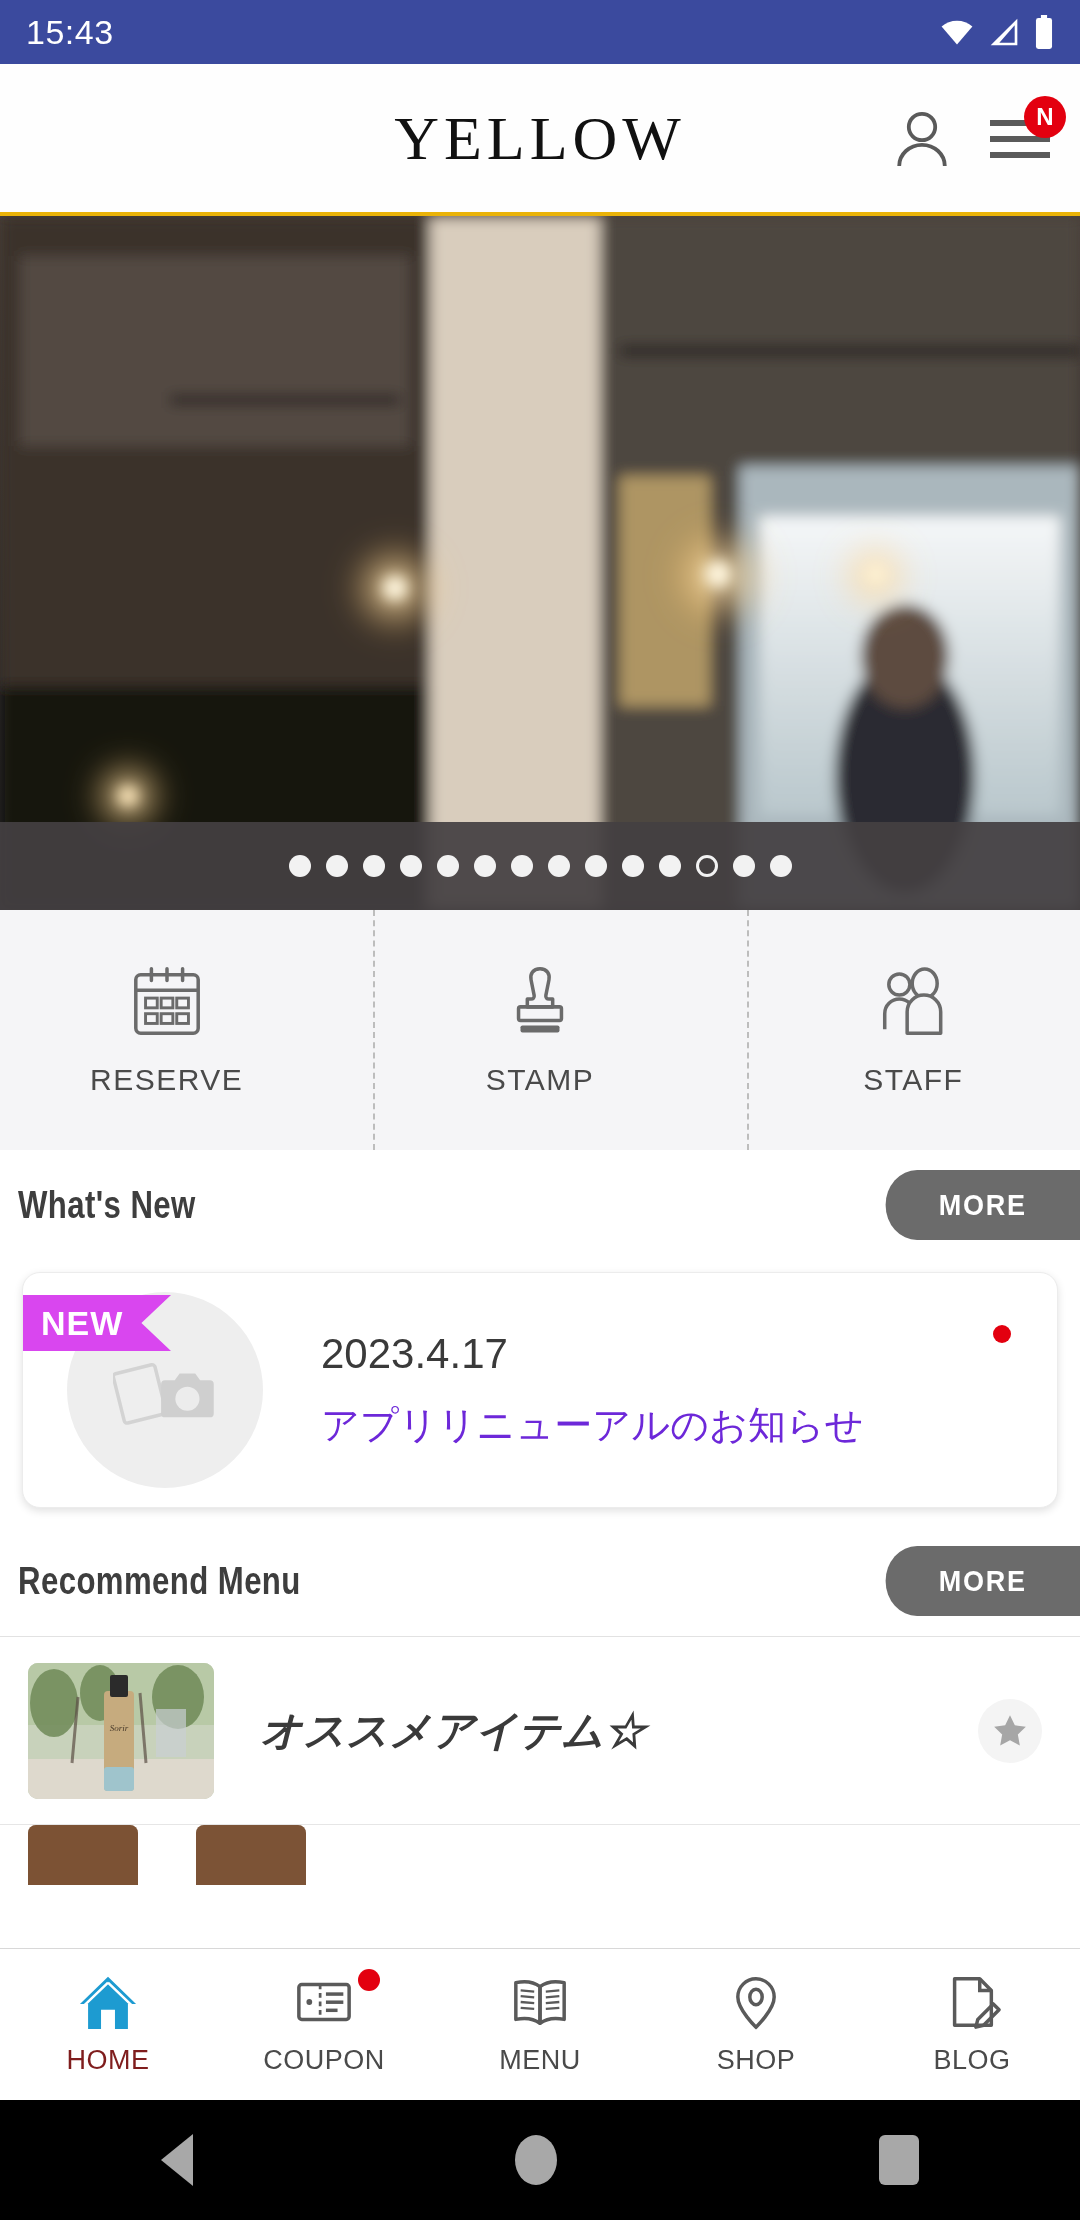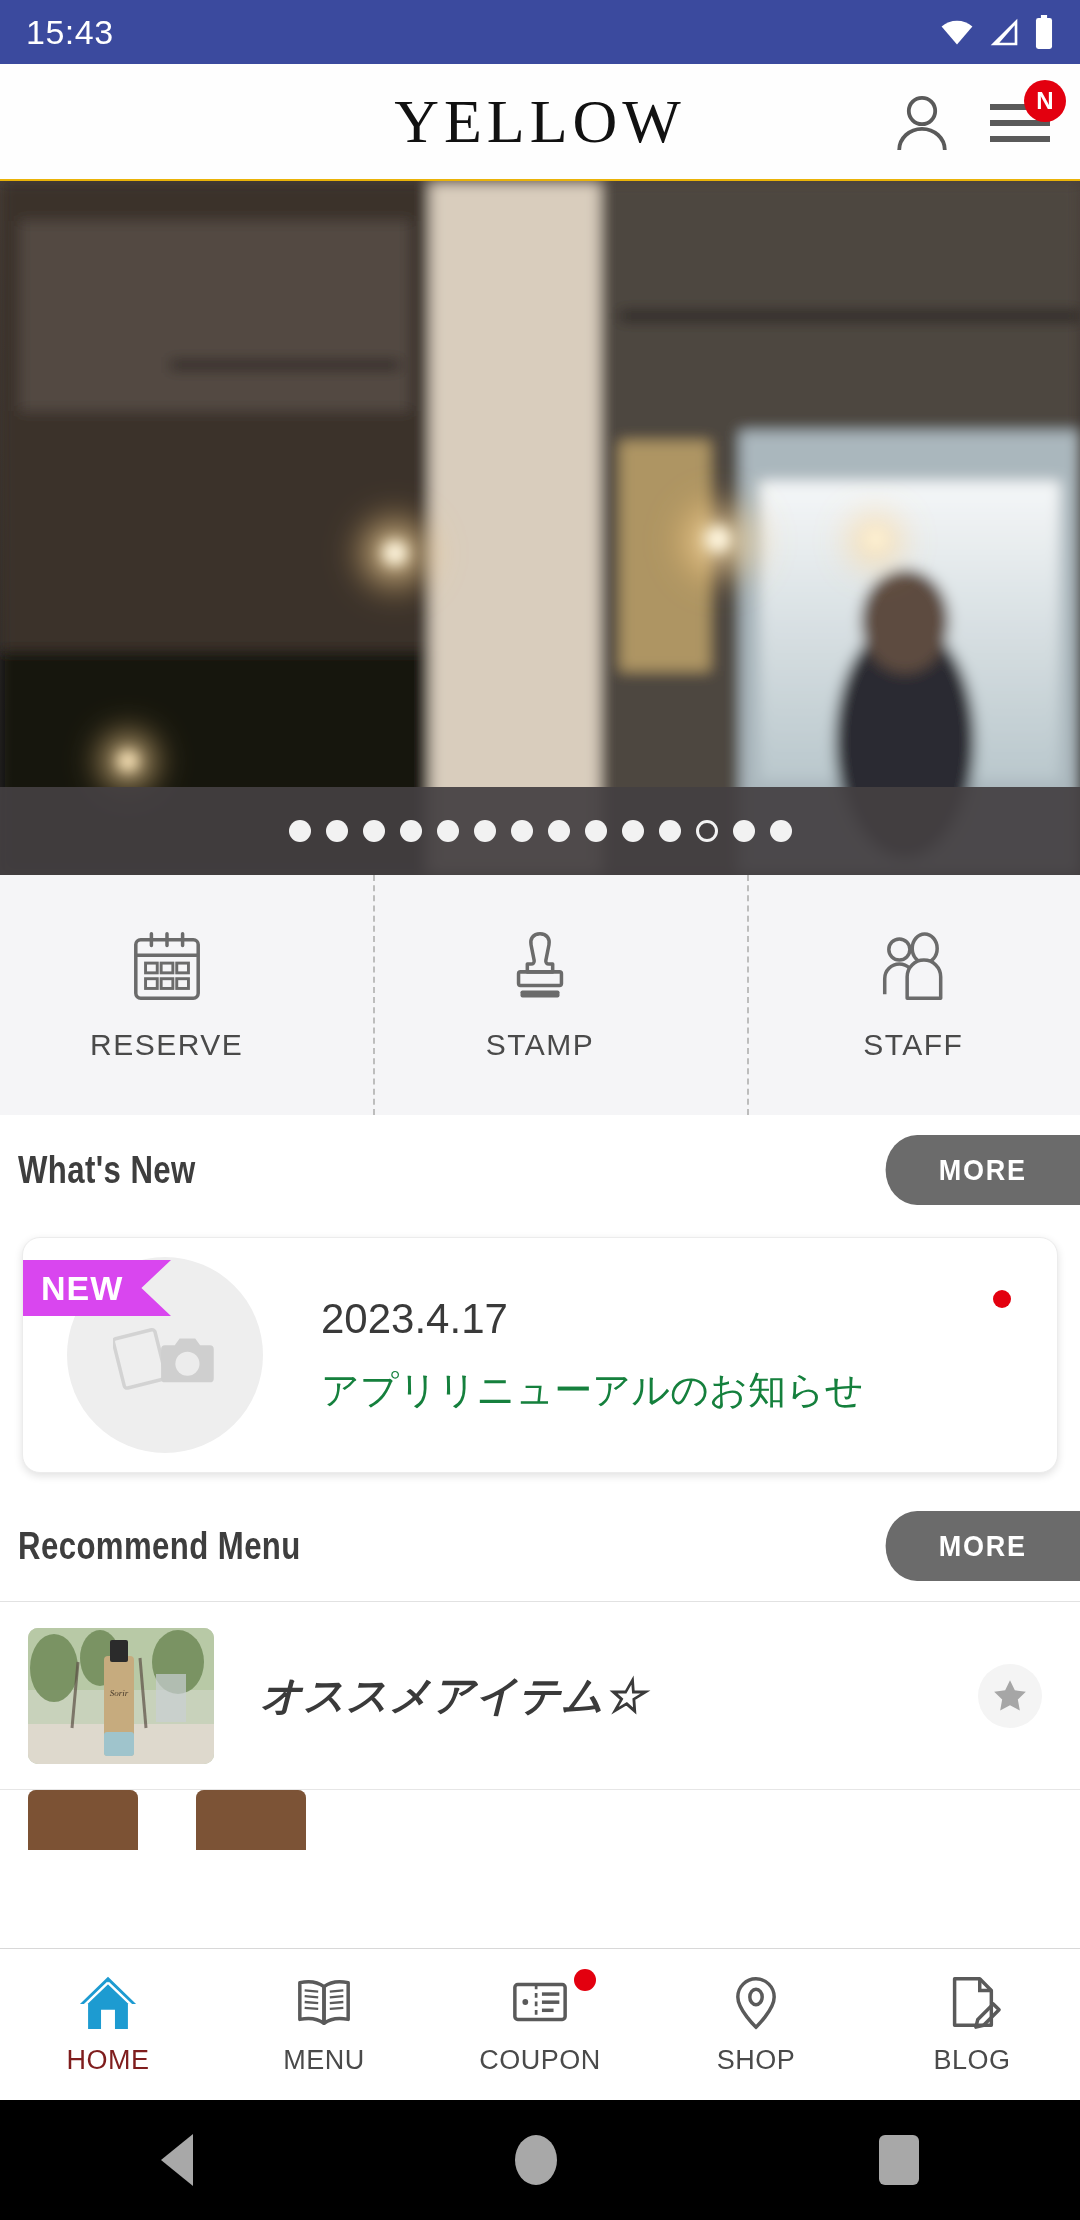--- a/index.html
+++ b/index.html
@@ -14,23 +14,23 @@
   .statusbar {
     height:64px; background:#3b4a9e; color:#fff;
     display:flex; align-items:center; justify-content:space-between;
     padding:0 26px;
   }
   .status-time { font-size:34px; letter-spacing:.5px; }
   .status-icons { display:flex; align-items:center; gap:14px; }
 
   
   .appheader {
-    height:117px; background:#fefefe;
+    height:152px; background:#fefefe;
     display:flex; align-items:center; position:relative;
-    border-bottom:2px solid #eab308;
+    border-bottom:4px solid #eab308;
   }
   .brand {
     position:absolute; left:0; right:0; text-align:center;
     font-family:"Liberation Serif", serif;
     font-size:62px; letter-spacing:5px; color:#111;
   }
   .header-actions {
     position:absolute; right:30px; display:flex; align-items:center; gap:40px;
   }
   .icon-btn { position:relative; display:flex; align-items:center; justify-content:center; }
@@ -97,21 +97,21 @@
   }
   .news-ribbon {
     position:absolute; left:0; top:22px; height:56px; width:148px;
     background:#d946ef; color:#fff; font-size:34px; font-weight:bold;
     display:flex; align-items:center; padding-left:18px; letter-spacing:1px;
     clip-path:polygon(0 0, 100% 0, 80% 50%, 100% 100%, 0 100%);
     z-index:3;
   }
   .news-body { margin-left:58px; display:flex; flex-direction:column; gap:22px; }
   .news-date { font-size:42px; color:#3a3a3a; }
-  .news-title { font-size:38px; color:#15803d; }
+  .news-title { font-size:38px; color:#6d28d9; }
   .news-dot {
     position:absolute; right:46px; top:52px;
     width:18px; height:18px; border-radius:50%; background:#e3000f;
   }
 
   
   .menu-list { background:#fff; border-top:1px solid #e2e2e2; }
   .menu-row {
     height:188px; display:flex; align-items:center;
     padding:0 28px; border-bottom:1px solid #e6e6e6; position:relative;font-style:italic;
@@ -378,51 +378,51 @@
     <div class="nav-item active">
       <svg width="62" height="58" viewBox="0 0 32 30">
         <path d="M16 2 L1.5 16 h4.2 V29 h20.6 V16 h4.2 Z" fill="#1d9bd1"></path>
         <rect x="12.4" y="19" width="7.2" height="10" fill="#ffffff"></rect>
         <path d="M16 5 L4 16.5 M16 5 L28 16.5" stroke="#ffffff" stroke-width="1.3" fill="none"></path>
       </svg>
       <div class="nav-label">HOME</div>
     </div>
     <div class="nav-item">
       <svg width="62" height="58" viewBox="0 0 32 30">
+        <rect x="3" y="6" width="26" height="18" rx="1.5" fill="none" stroke="#5a5a5a" stroke-width="1.8"></rect>
+        <line x1="14" y1="6" x2="14" y2="24" stroke="#5a5a5a" stroke-width="1.4" stroke-dasharray="2.4 2"></line>
+        <circle cx="8.4" cy="15" r="1.5" fill="#5a5a5a"></circle>
+        <g fill="#5a5a5a">
+            <rect x="17" y="10" width="9" height="1.8"></rect>
+            <rect x="17" y="14.2" width="9" height="1.8"></rect>
+            <rect x="17" y="18.4" width="6" height="1.8"></rect>
+          </g>
+      </svg>
+      <span class="nav-badge"></span>
+      <div class="nav-label">COUPON</div>
+    </div>
+    <div class="nav-item">
+      <svg width="62" height="58" viewBox="0 0 32 30">
         <path d="M16 7 C12.5 4.4 8 4 3.5 5 V24 C8 23 12.5 23.4 16 26 Z" fill="none" stroke="#5a5a5a" stroke-width="1.8" stroke-linejoin="round"></path>
         <path d="M16 7 C19.5 4.4 24 4 28.5 5 V24 C24 23 19.5 23.4 16 26 Z" fill="none" stroke="#5a5a5a" stroke-width="1.8" stroke-linejoin="round"></path>
         <g stroke="#5a5a5a" stroke-width="1.2">
           <line x1="6" y1="9" x2="13" y2="9.6"></line>
             <line x1="6" y1="12" x2="13" y2="12.6"></line>
             <line x1="6" y1="15" x2="13" y2="15.6"></line>
             <line x1="6" y1="18" x2="13" y2="18.6"></line>
           <line x1="19" y1="9.6" x2="26" y2="9"></line>
             <line x1="19" y1="12.6" x2="26" y2="12"></line>
             <line x1="19" y1="15.6" x2="26" y2="15"></line>
             <line x1="19" y1="18.6" x2="26" y2="18"></line>
         </g>
       </svg>
       <div class="nav-label">MENU</div>
     </div>
     <div class="nav-item">
       <svg width="62" height="58" viewBox="0 0 32 30">
-        <rect x="3" y="6" width="26" height="18" rx="1.5" fill="none" stroke="#5a5a5a" stroke-width="1.8"></rect>
-        <line x1="14" y1="6" x2="14" y2="24" stroke="#5a5a5a" stroke-width="1.4" stroke-dasharray="2.4 2"></line>
-        <circle cx="8.4" cy="15" r="1.5" fill="#5a5a5a"></circle>
-        <g fill="#5a5a5a">
-            <rect x="17" y="10" width="9" height="1.8"></rect>
-            <rect x="17" y="14.2" width="9" height="1.8"></rect>
-            <rect x="17" y="18.4" width="6" height="1.8"></rect>
-          </g>
-      </svg>
-      <span class="nav-badge"></span>
-      <div class="nav-label">COUPON</div>
-    </div>
-    <div class="nav-item">
-      <svg width="62" height="58" viewBox="0 0 32 30">
         <path d="M16 3 a9.4 9.4 0 0 1 9.4 9.4 C25.4 19 16 28 16 28 S6.6 19 6.6 12.4 A9.4 9.4 0 0 1 16 3 Z" fill="none" stroke="#5a5a5a" stroke-width="1.8"></path>
         <ellipse cx="16" cy="12.4" rx="3.2" ry="4" fill="none" stroke="#5a5a5a" stroke-width="1.8"></ellipse>
       </svg>
       <div class="nav-label">SHOP</div>
     </div>
     <div class="nav-item">
       <svg width="62" height="58" viewBox="0 0 32 30">
         <path d="M7 3 h13 l6 6 v18 H7 Z" fill="none" stroke="#5a5a5a" stroke-width="1.8" stroke-linejoin="round"></path>
         <path d="M20 3 v6 h6" fill="none" stroke="#5a5a5a" stroke-width="1.8"></path>
         <path d="M27 16 l3 3 -8 8 -4 1 1-4 Z" fill="none" stroke="#5a5a5a" stroke-width="1.8" stroke-linejoin="round"></path>

